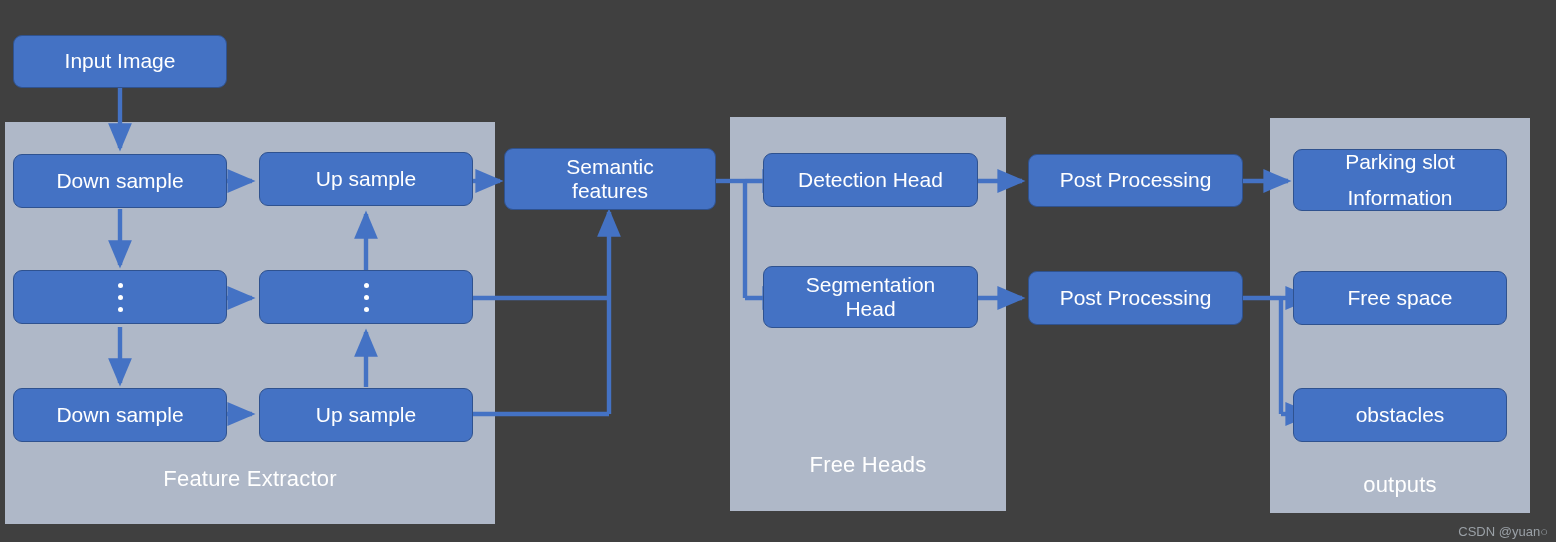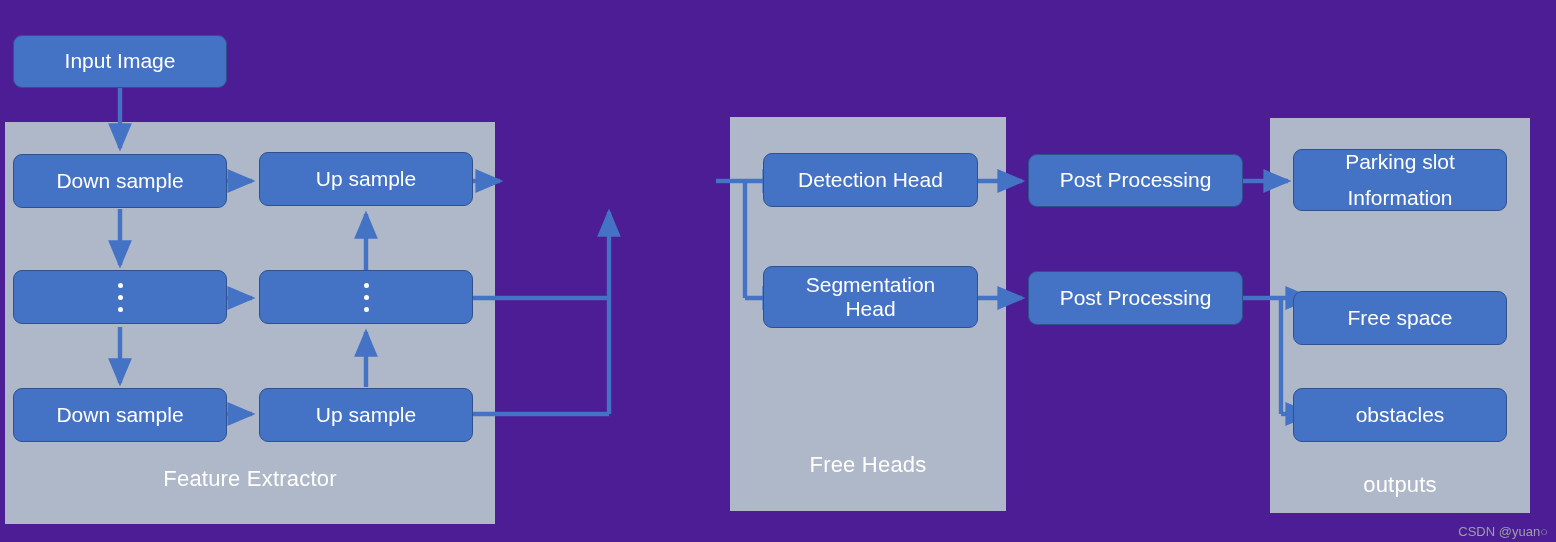--- a/index.html
+++ b/index.html
@@ -7,21 +7,21 @@
     padding: 0;
     background: #ffffff;
   }
   body {
     font-family: "Liberation Sans", sans-serif;
   }
   #canvas {
     position: relative;
     width: 1556px;
     height: 542px;
-    background: #4c1d95;
+    background: #404040;
     overflow: hidden;
   }
   #svg-layer {
     position: absolute;
     left: 0;
     top: 0;
     width: 1556px;
     height: 542px;
   }
   .panel {
@@ -164,38 +164,42 @@
       <i></i>
         <i></i>
         <i></i>
     </span>
   </div>
 
   <div class="node" style="left:13px; top:388px; width:214px; height:54px;">Down sample</div>
 
   <div class="node" style="left:259px; top:388px; width:214px; height:54px;">Up sample</div>
 
+  <div class="node two-line" style="left:504px; top:148px; width:212px; height:62px; flex-direction:column; justify-content:center;">
+    <span>Semantic</span>
+    <span>features</span>
+  </div>
 
   <div class="node two-line" style="left:763px; top:266px; width:215px; height:62px; flex-direction:column; justify-content:center;">
     <span>Segmentation</span>
     <span>Head</span>
   </div>
 
   <div class="node" style="left:763px; top:153px; width:215px; height:54px;">Detection Head</div>
 
   <div class="node" style="left:1028px; top:154px; width:215px; height:53px;">Post Processing</div>
 
   <div class="node" style="left:1028px; top:271px; width:215px; height:54px;">Post Processing</div>
 
   <div class="node two-line" style="left:1293px; top:149px; width:214px; height:62px; flex-direction:column; justify-content:center;gap:12px;">
     <span>Parking slot</span>
     <span>Information</span>
   </div>
 
-  <div class="node" style="left:1293px; top:271px; width:214px; height:54px;margin-top:20px;">Free space</div>
+  <div class="node" style="left:1293px; top:271px; width:214px; height:54px;">Free space</div>
 
   <div class="node" style="left:1293px; top:388px; width:214px; height:54px;">obstacles</div>
 
   <div class="panel-label" style="left:5px; top:466px; width:490px;">Feature Extractor</div>
   <div class="panel-label" style="left:730px; top:452px; width:276px;">Free Heads</div>
   <div class="panel-label" style="left:1270px; top:472px; width:260px;">outputs</div>
 
   <div class="watermark">CSDN @yuan○</div>
 
 </div>

